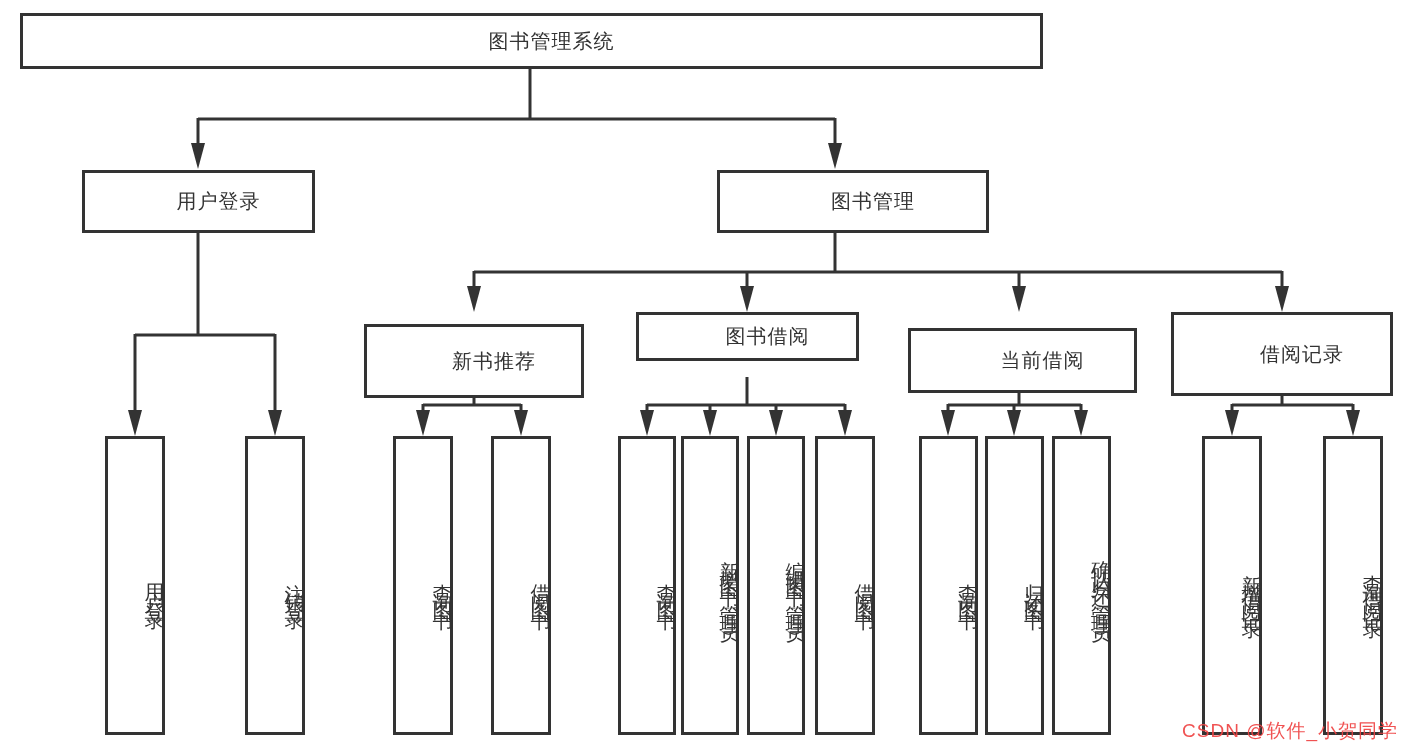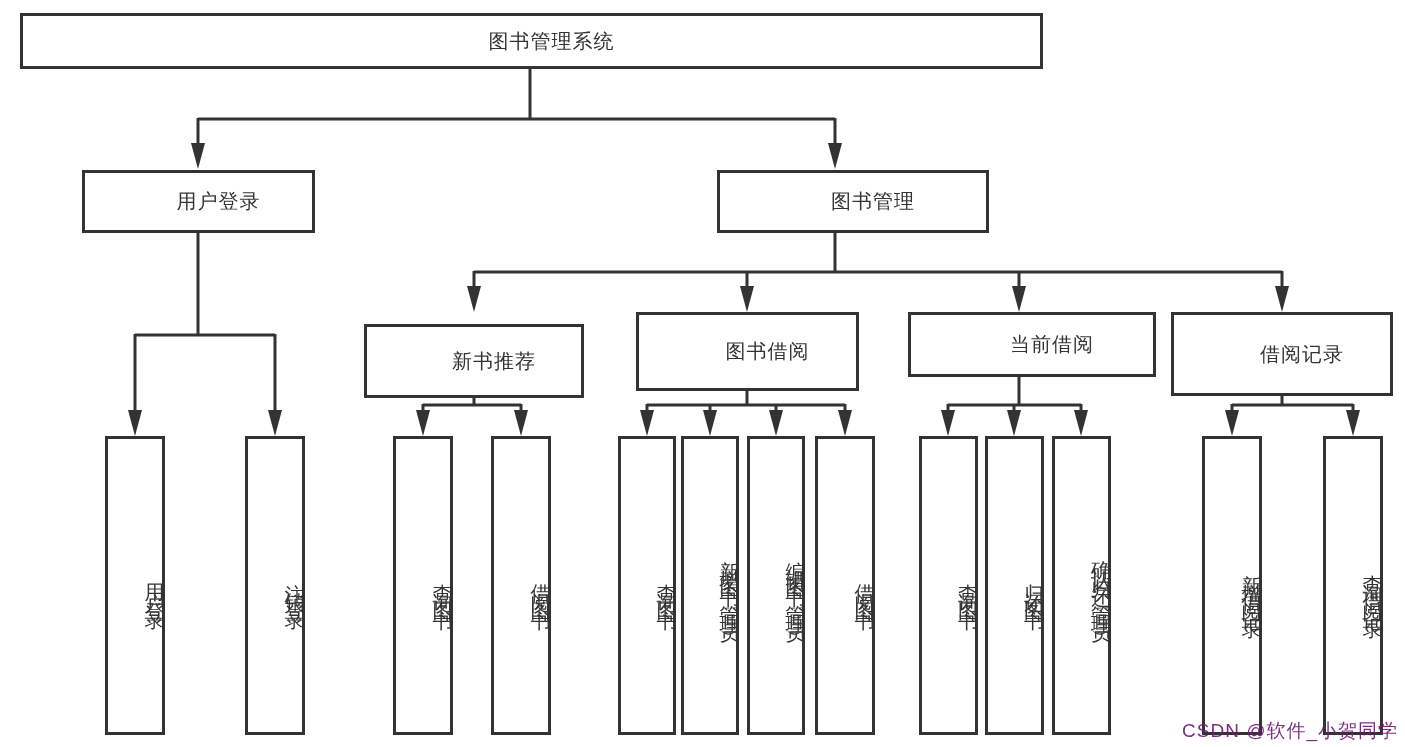--- a/index.html
+++ b/index.html
@@ -36,21 +36,21 @@
     font-size:20px;
     letter-spacing:9px;
     line-height:1;
   }
   .watermark{
     position:absolute;
     right:7px;
     bottom:3px;
     font-size:19px;
     letter-spacing:1px;
-    color:#701a75;
+    color:#ef4444;
     opacity:0.92;
     z-index:5;
     white-space:nowrap;
   }
 </style>
 </head>
 <body>
 
 <div class="canvas">
 
@@ -119,22 +119,22 @@
       <polygon points="1346,410 1360,410 1353,436"></polygon>
     </g>
   </svg>
 
   <div class="node hnode" style="left:20px;top:13px;width:1023px;height:56px">图书管理系统</div>
 
   <div class="node hnode" style="left:82px;top:170px;width:233px;height:63px">用户登录</div>
   <div class="node hnode" style="left:717px;top:170px;width:272px;height:63px">图书管理</div>
 
   <div class="node hnode" style="left:364px;top:324px;width:220px;height:74px">新书推荐</div>
-  <div class="node hnode" style="left:636px;top:312px;width:223px;height:79px">图书借阅</div>
-  <div class="node hnode" style="left:908px;top:312px;width:248px;height:65px">当前借阅</div>
+  <div class="node hnode" style="left:636px;top:312px;width:223px;height:49px">图书借阅</div>
+  <div class="node hnode" style="left:908px;top:328px;width:229px;height:65px">当前借阅</div>
   <div class="node hnode" style="left:1171px;top:312px;width:222px;height:84px">借阅记录</div>
 
   <div class="node vnode" style="left:105px;width:60px">用户登录</div>
   <div class="node vnode" style="left:245px;width:60px">注销登录</div>
 
   <div class="node vnode" style="left:393px;width:60px">查询图书</div>
   <div class="node vnode" style="left:491px;width:60px">借阅图书</div>
 
   <div class="node vnode" style="left:618px;width:58px">查询图书</div>
   <div class="node vnode" style="left:681px;width:58px">新增图书（管理员）</div>

